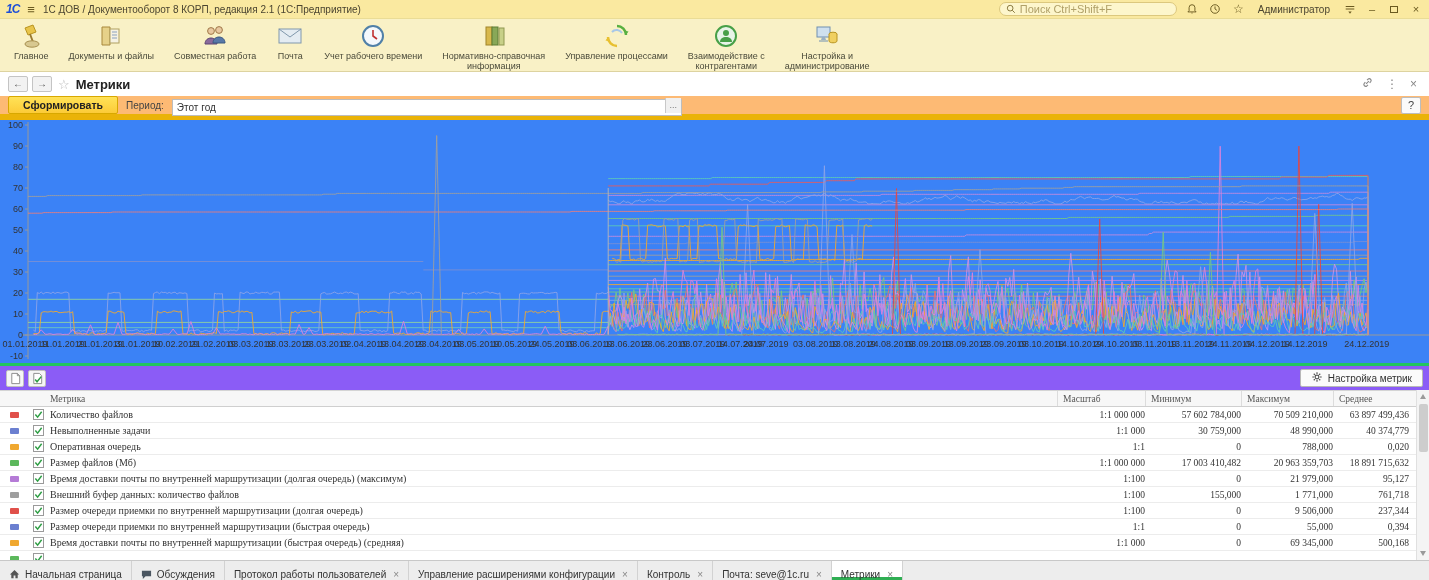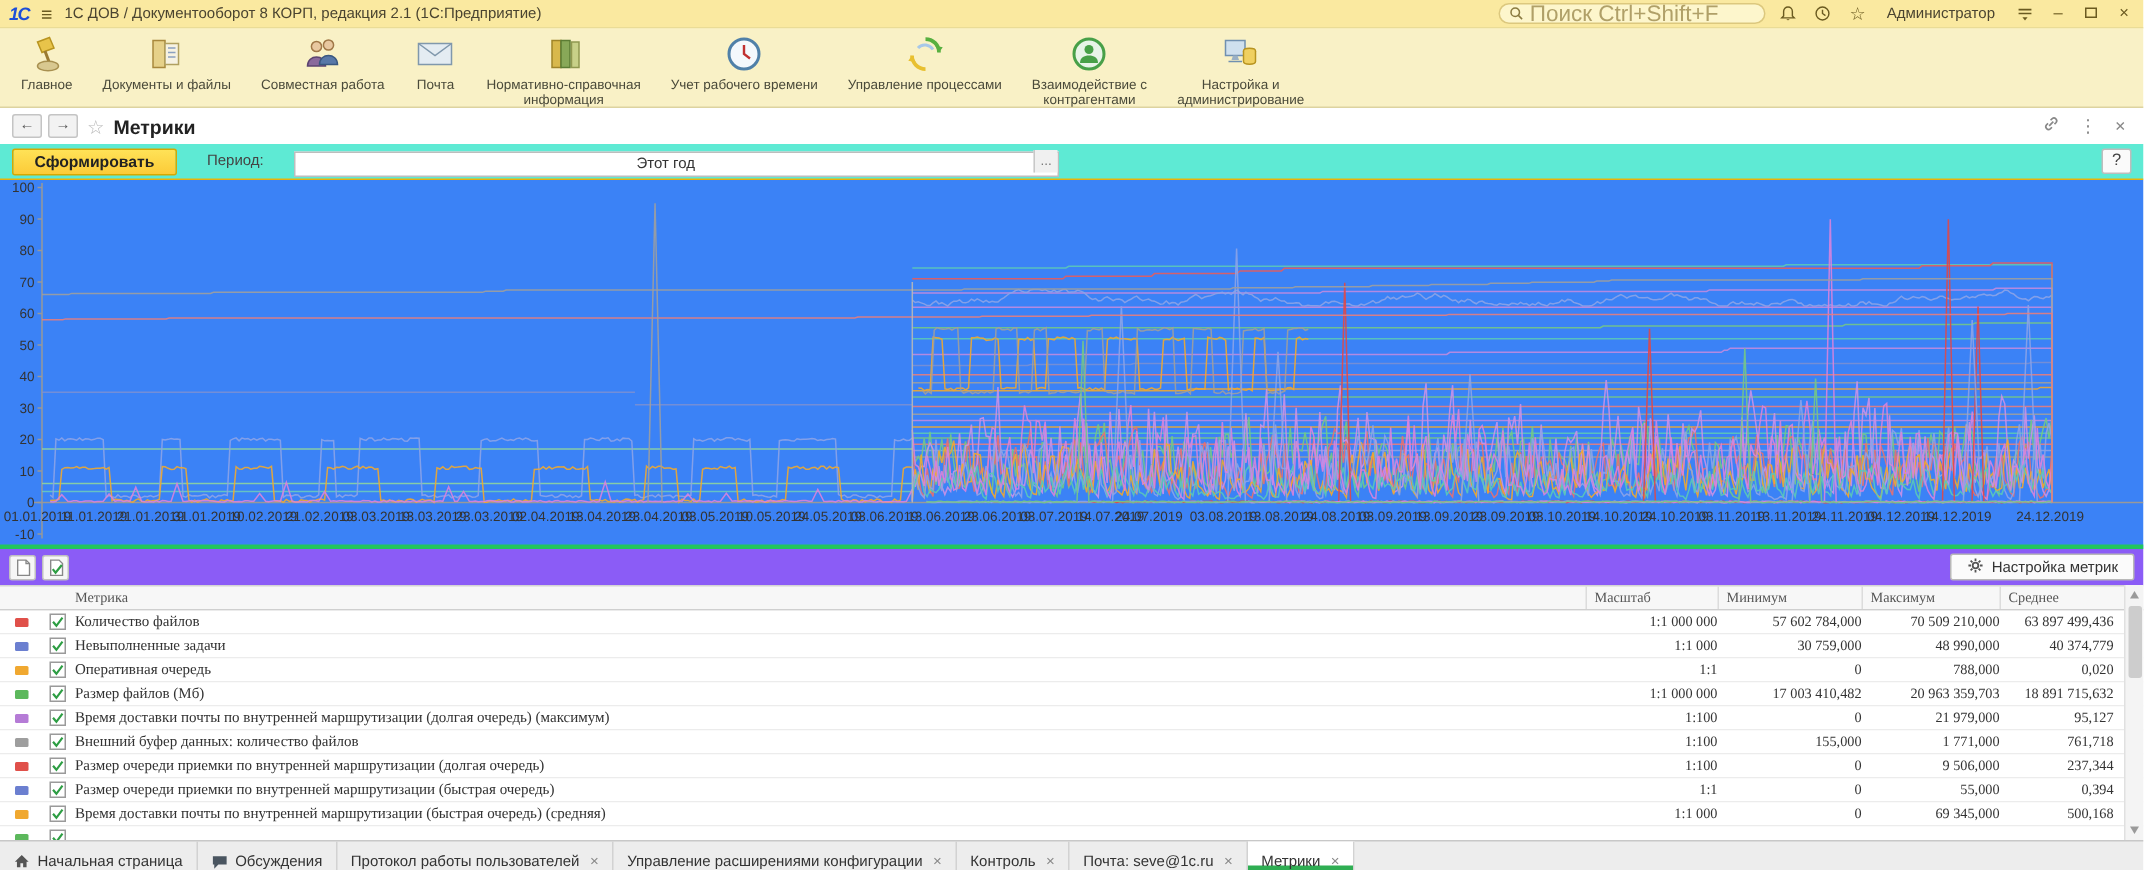--- a/index.html
+++ b/index.html
@@ -9,21 +9,21 @@
 
   
   .titlebar { height:19px; background:#fae9a0; border-bottom:1px solid #eadc96;
     display:flex; align-items:center; padding:0 6px; gap:8px; flex:0 0 auto; }
   .logo { color:#1d4ed8; font-weight:bold; font-style:italic; font-size:12px; letter-spacing:-1px; }
   .hamburger { color:#6a5a20; font-size:13px; cursor:pointer; }
   .win-title { font-size:10px; color:#4a4430; white-space:nowrap; }
   .tb-spacer { flex:1; }
   .search { width:178px; height:14px; background:#fdf6cc; border:1px solid #dcc87e; border-radius:7px;
     display:flex; align-items:center; padding:0 6px; gap:4px; }
-  .search span { font-size:15px; color:#b0a068; white-space:nowrap; }
+  .search span { font-size:11px; color:#b0a068; white-space:nowrap; }
   .tb-ico { width:15px; height:14px; display:inline-flex; align-items:center; justify-content:center; cursor:pointer; }
   .user { font-size:10px; color:#4a4430; margin:0 4px; white-space:nowrap; }
   .winbtn { width:14px; text-align:center; font-size:11px; color:#6a5a20; cursor:pointer; line-height:14px; }
   .maxbox { position:relative; width:8px; height:7px; border:1px solid #6a5a20; display:inline-block; }
 
   
   .ribbon { height:53px; background:#f9f1c6; border-bottom:1px solid #ddd3a0;
     display:flex; align-items:flex-start; padding:2px 4px 0 4px; flex:0 0 auto; }
   .ritem { display:flex; flex-direction:column; align-items:center; padding:1px 10px; cursor:pointer; }
   .ricon { width:28px; height:28px; }
@@ -33,29 +33,29 @@
   
   .pagehead { height:24px; display:flex; align-items:center; padding:0 8px; gap:4px; flex:0 0 auto; background:#fff; }
   .navbtn { width:20px; height:16px; background:#f2f2f2; border:1px solid #c4c4c4; border-radius:2px;
     font-size:10px; color:#555; text-align:center; line-height:14px; cursor:pointer; }
   .fav-star { color:#b8b8b8; font-size:13px; margin:0 2px; cursor:pointer; }
   .ptitle { font-size:13px; font-weight:bold; color:#222; }
   .ph-right { margin-left:auto; display:flex; align-items:center; gap:12px; padding-right:4px; }
   .ph-ico { color:#888; font-size:12px; cursor:pointer; }
 
   
-  .toolbar { height:24px; display:flex; align-items:center; padding:0 8px; gap:20px;
-    border-bottom:1px solid #eab308; flex:0 0 auto; background:#5eead4; }
+  .toolbar { height:24px; display:flex; align-items:center; padding:0 8px; gap:8px;
+    border-bottom:6px solid #eab308; flex:0 0 auto; background:#fdba74; }
   .btn-yellow { height:18px; padding:0 14px; background:linear-gradient(#ffe257,#fccb38);
     border:1px solid #d8a800; border-radius:2px; font-size:10.5px; font-weight:bold; color:#222; cursor:pointer;
     font-family:"Liberation Sans", sans-serif; }
   .lbl { font-size:10px; color:#444; }
   .inputwrap { position:relative; width:510px; height:17px; }
   .inputwrap input { width:100%; height:100%; border:1px solid #bdbdbd; font-size:10px; color:#333;
-    padding:0 18px 0 4px; font-family:"Liberation Sans", sans-serif;text-align:center; }
+    padding:0 18px 0 4px; font-family:"Liberation Sans", sans-serif; }
   .dots { position:absolute; right:1px; top:1px; bottom:1px; width:16px; background:#f0f0f0;
     border-left:1px solid #c8c8c8; color:#777; font-size:9px; text-align:center; line-height:15px; cursor:pointer; }
   .help-btn { margin-left:auto; width:20px; height:17px; border:1px solid #bdbdbd; border-radius:2px;
     background:#fafafa; color:#444; font-size:11px; text-align:center; line-height:15px; cursor:pointer; }
 
   
   .chart { position:relative; height:246px; flex:0 0 auto; background:#3b82f6; border-bottom:3px solid #22c55e; }
   .chart svg { position:absolute; left:0; top:0; }
   .ylab { position:absolute; left:0; width:23px; text-align:right; font-size:9px; color:#333; }
   .xlab { position:absolute; transform:translateX(-50%); font-size:9px; color:#333; white-space:nowrap; }
@@ -168,33 +168,33 @@
       </div>
       <div class="ritem">
         <span class="ricon"><svg viewBox="0 0 28 28">
             <rect x="3" y="7" width="22" height="14" fill="#e4ecf2" stroke="#8098ac"></rect>
             <path d="M3 7l11 8 11-8" fill="none" stroke="#8098ac"></path>
           </svg></span>
         <div class="rlabel">Почта</div>
       </div>
       <div class="ritem">
         <span class="ricon"><svg viewBox="0 0 28 28">
+            <circle cx="14" cy="14" r="10" fill="#f4f8fc" stroke="#5080a8" stroke-width="2"></circle>
+            <path d="M14 8v6l4 3" stroke="#c03030" stroke-width="1.6" fill="none"></path>
+          </svg></span>
+        <div class="rlabel">Учет рабочего времени</div>
+      </div>
+      <div class="ritem">
+        <span class="ricon"><svg viewBox="0 0 28 28">
             <rect x="6" y="5" width="6" height="18" fill="#d8b84c" stroke="#a08428"></rect>
             <rect x="12" y="5" width="6" height="18" fill="#88a858" stroke="#5c7c34"></rect>
             <rect x="19" y="6" width="5" height="17" fill="#c8d088" stroke="#909850"></rect>
           </svg></span>
         <div class="rlabel">Нормативно-справочная
 информация</div>
-      </div>
-      <div class="ritem">
-        <span class="ricon"><svg viewBox="0 0 28 28">
-            <circle cx="14" cy="14" r="10" fill="#f4f8fc" stroke="#5080a8" stroke-width="2"></circle>
-            <path d="M14 8v6l4 3" stroke="#c03030" stroke-width="1.6" fill="none"></path>
-          </svg></span>
-        <div class="rlabel">Учет рабочего времени</div>
       </div>
       <div class="ritem">
         <span class="ricon"><svg viewBox="0 0 28 28">
             <path d="M14 4c5 0 9 4 9 9" stroke="#58b040" stroke-width="2.5" fill="none"></path>
             <path d="M14 24c-5 0-9-4-9-9" stroke="#e8c030" stroke-width="2.5" fill="none"></path>
             <path d="M23 13l2.5-3.5-5-1z" fill="#58b040"></path>
             <path d="M5 15l-2.5 3.5 5 1z" fill="#e8c030"></path>
             <path d="M9 10c3-3.5 8-2 10 1" stroke="#a8c8e8" stroke-width="2" fill="none"></path>
           </svg></span>
         <div class="rlabel">Управление процессами</div>

